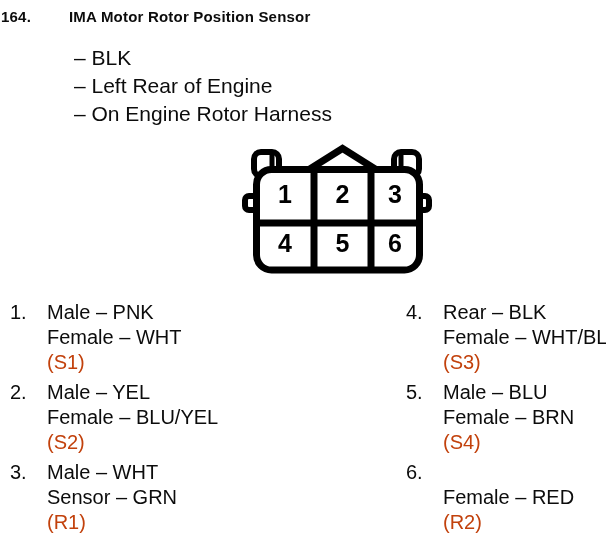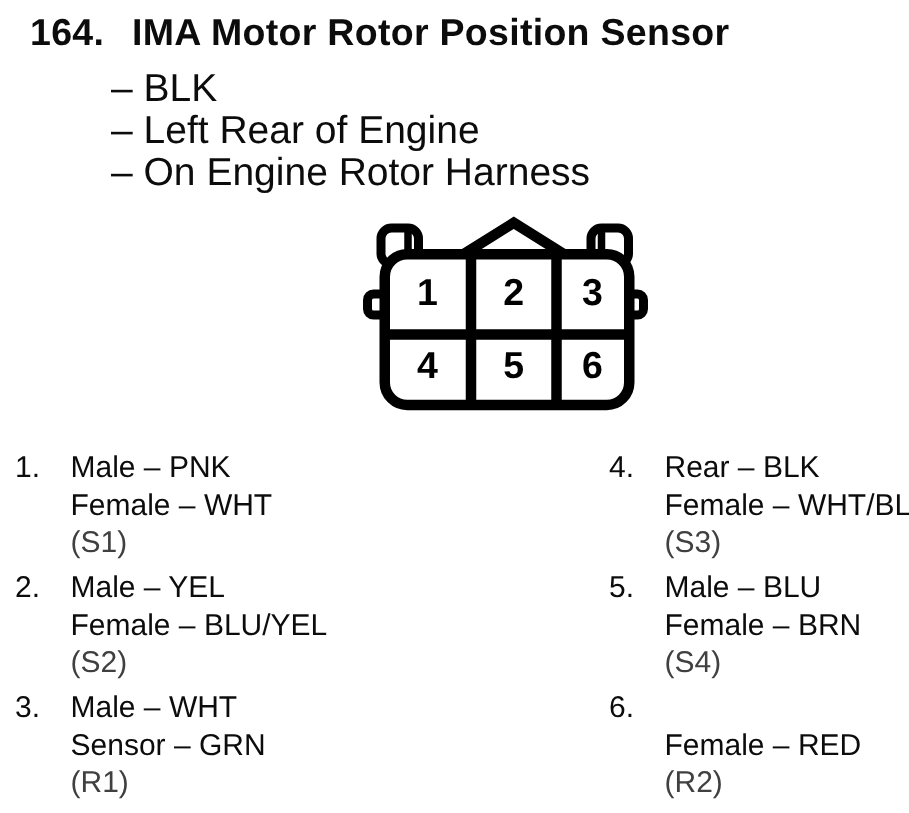--- a/index.html
+++ b/index.html
@@ -2,38 +2,38 @@
 <html><head>
 <meta charset="utf-8">
 <style>
   html,body { margin:0; padding:0; }
   body {
     width:606px; height:542px; background:#ffffff; position:relative;
     font-family:"Liberation Sans", sans-serif; color:#0c0c0c;
     overflow:hidden;
   }
   .hdr {
-    position:absolute; left:20px; top:8px; display:flex;
-    font-weight:bold; font-size:25px; letter-spacing:0.2px; white-space:nowrap;
+    position:absolute; left:1px; top:8px; display:flex;
+    font-weight:bold; font-size:15px; letter-spacing:0.2px; white-space:nowrap;
   }
   .hdr-num { width:68px; flex:0 0 auto; }
   .details {
     position:absolute; left:74px; top:44px;
-    font-size:26px; line-height:28px; white-space:nowrap;
+    font-size:21px; line-height:28px; white-space:nowrap;
   }
   .connector-wrap { position:absolute; left:234px; top:144px; width:200px; height:140px; }
   .connector-wrap svg { display:block; width:200px; height:140px; }
   .pincol { position:absolute; top:300px; font-size:20px; line-height:25px; white-space:nowrap; }
   .pincol.colL { left:10px; }
   .pincol.colR { left:406px; }
   .pin-entry { margin:0 0 5px 0; }
   .pin-first { display:flex; }
   .pin-num { width:37px; flex:0 0 auto; }
   .pin-sub { padding-left:37px; }
-  .pin-ref { padding-left:37px; color:#404040; }
+  .pin-ref { padding-left:37px; color:#c2410c; }
 </style>
 </head>
 <body>
 
 <div class="hdr">
   <span class="hdr-num">164.</span>
   <span>IMA Motor Rotor Position Sensor</span>
 </div>
 
 <div class="details">

